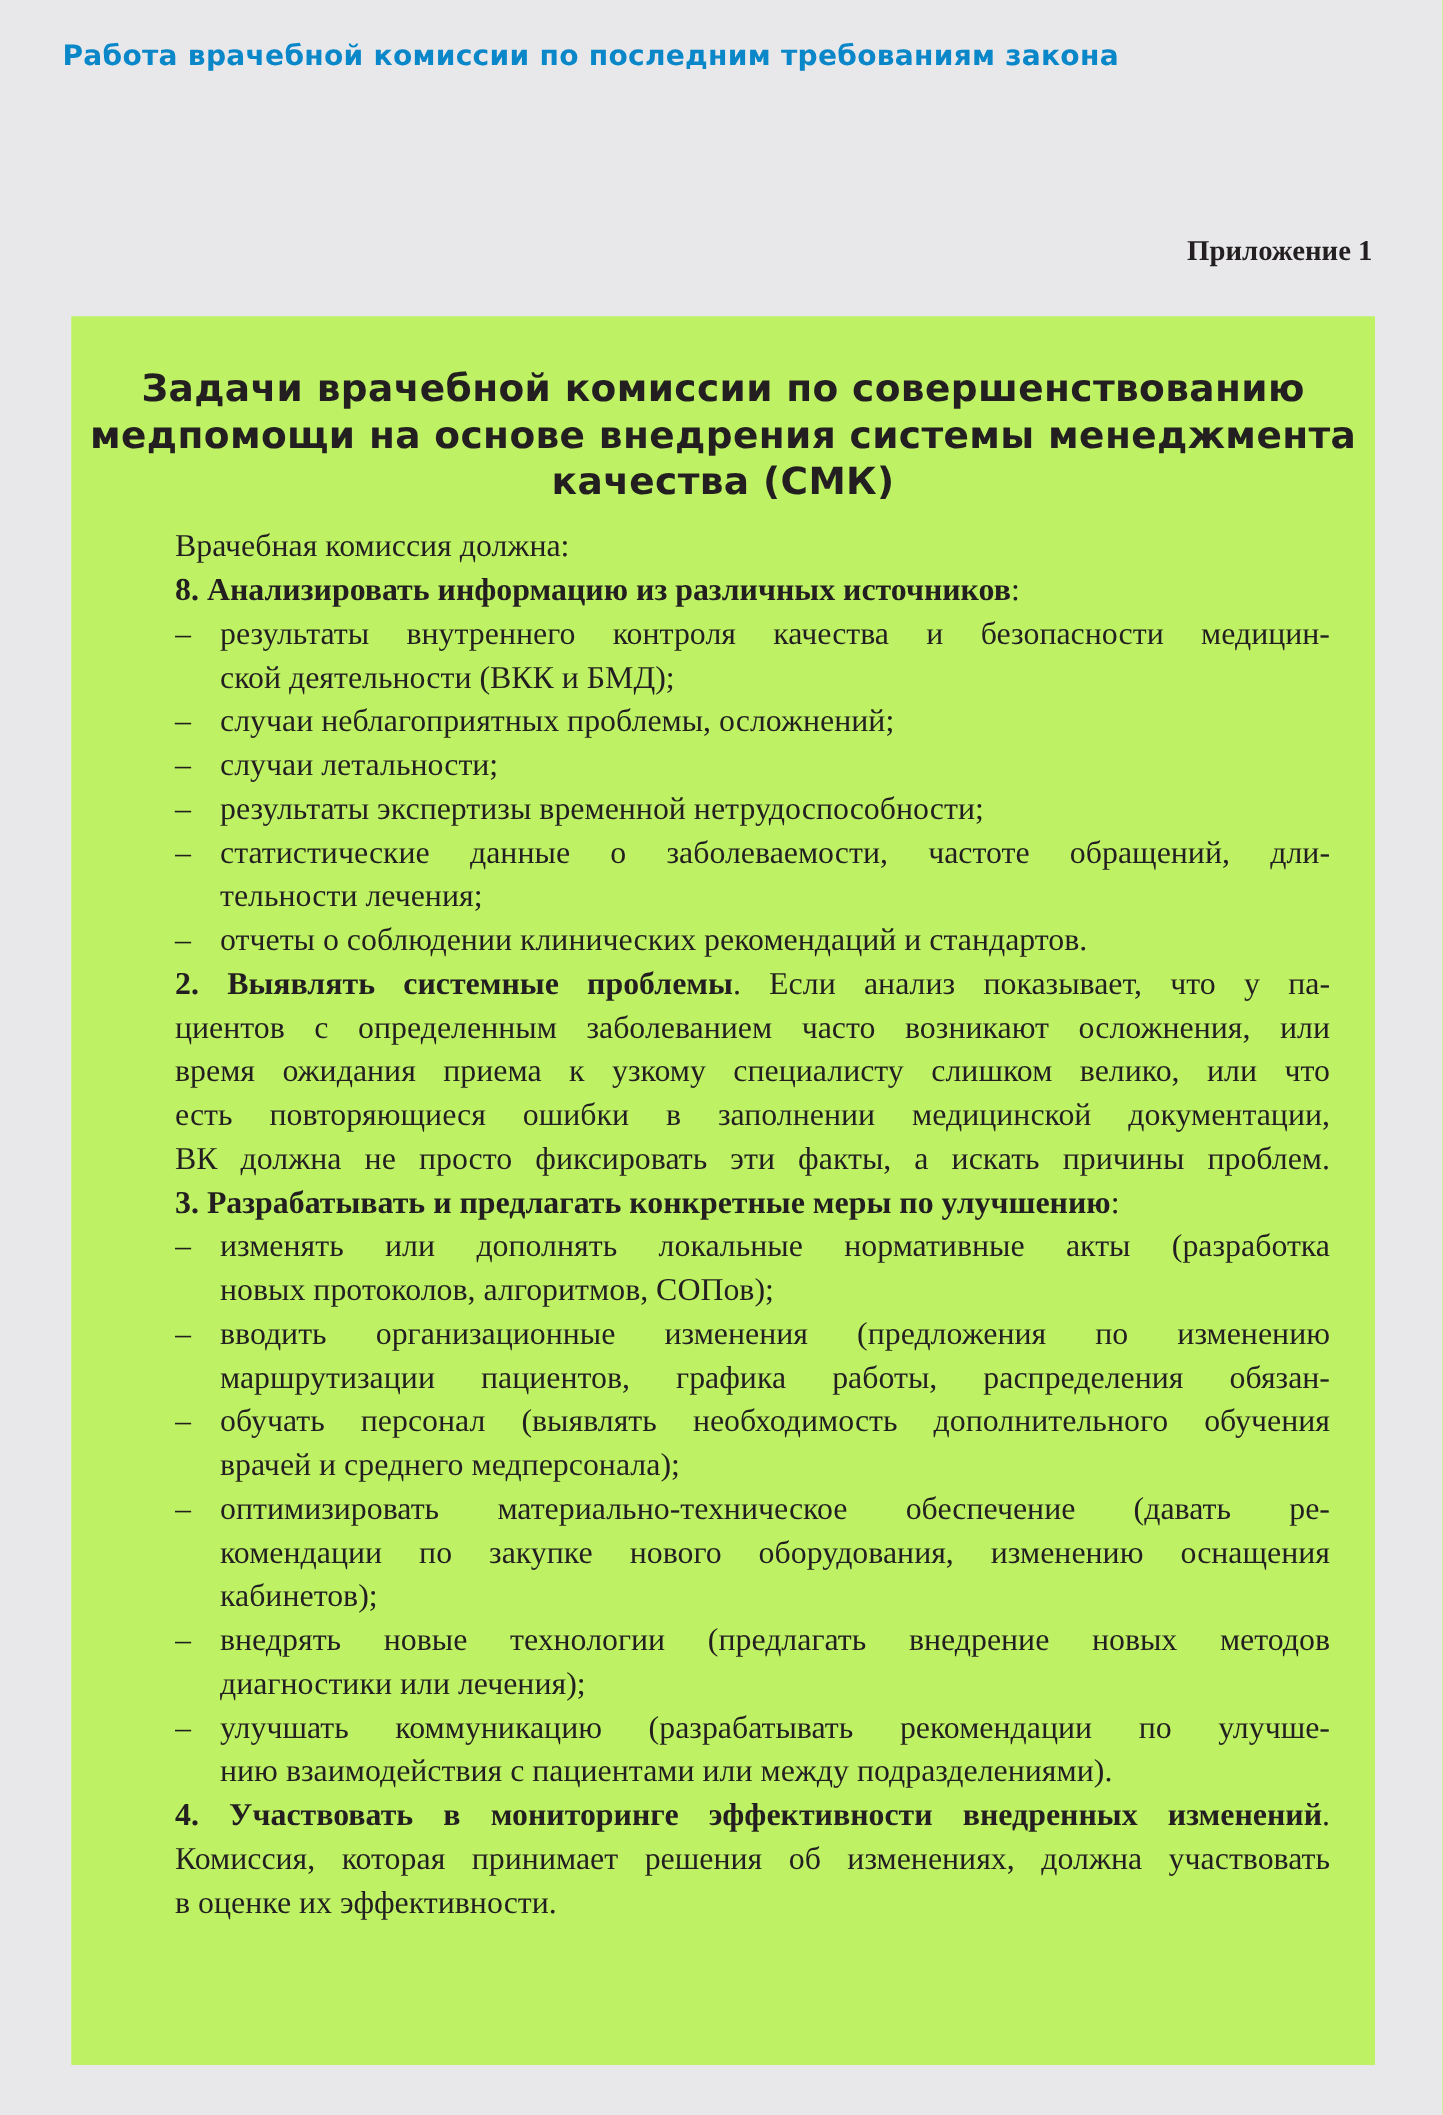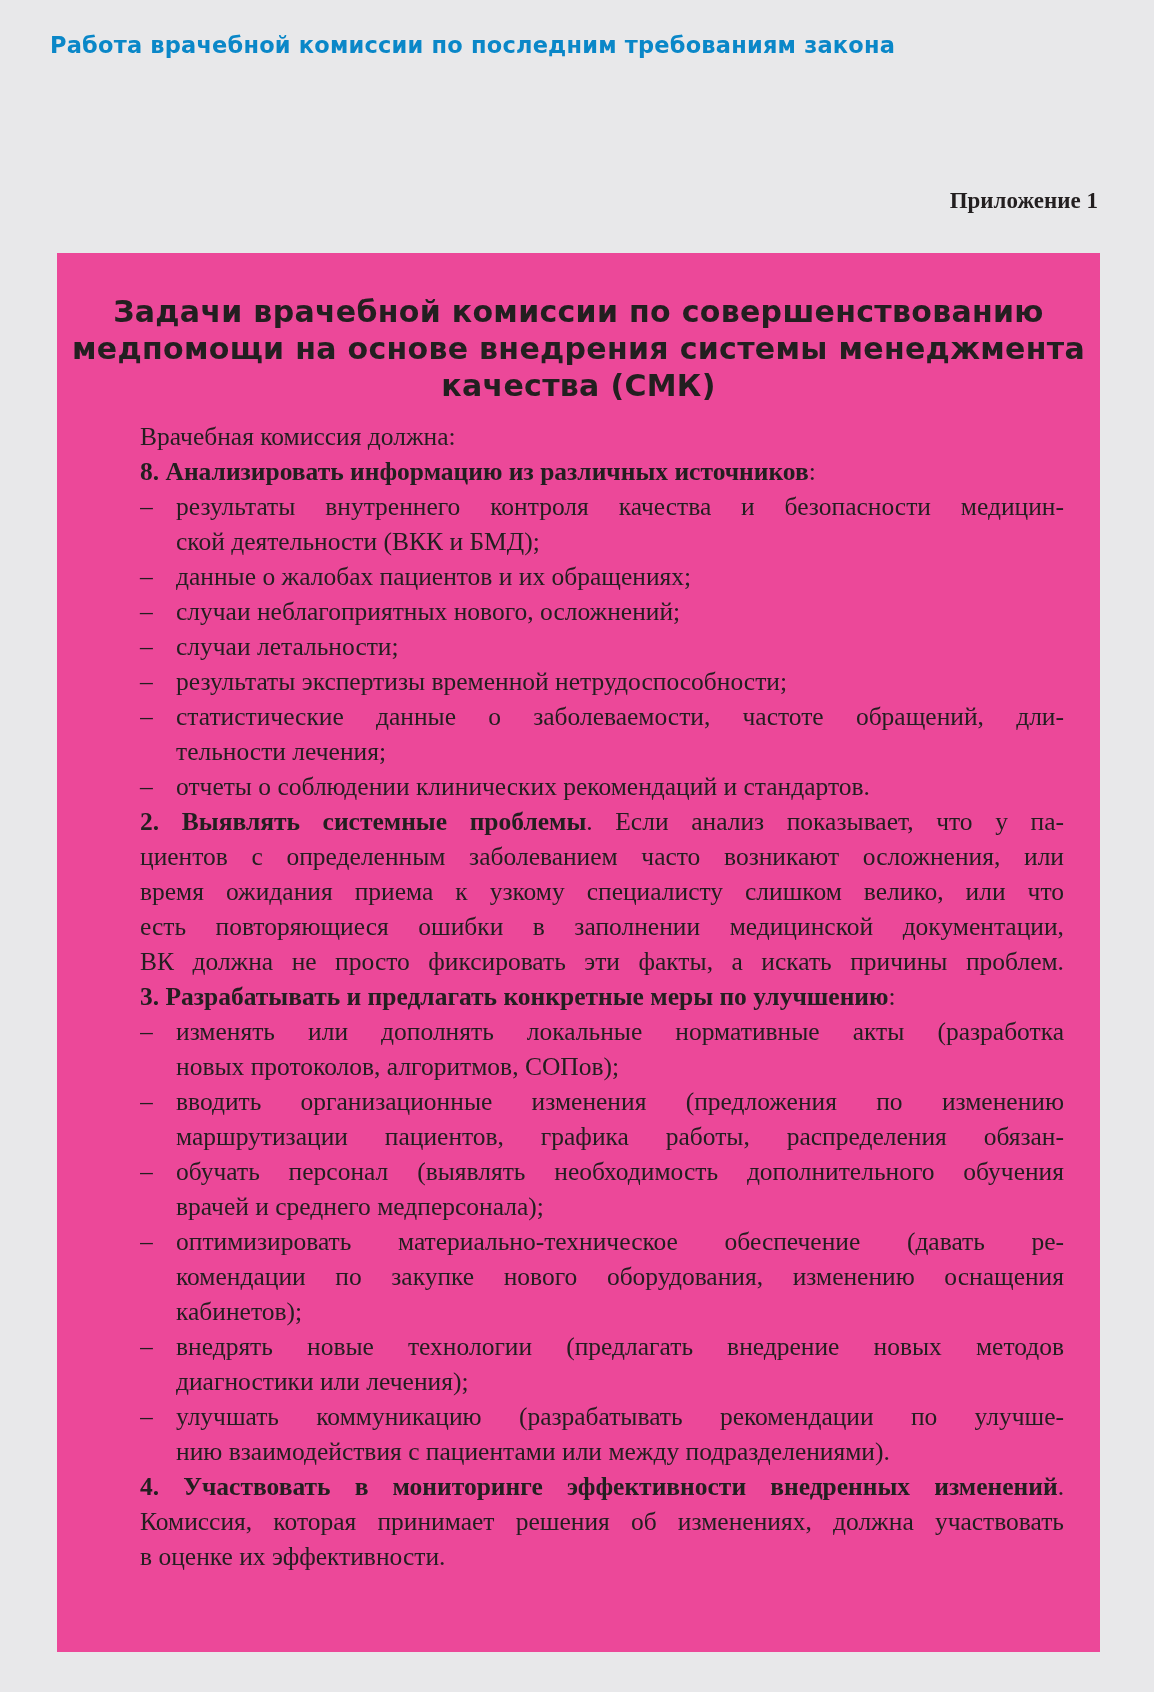--- a/index.html
+++ b/index.html
@@ -35,21 +35,21 @@
       font-size: 23px;
       color: #231f20;
       white-space: nowrap;
     }
     .card {
       position: absolute;
       left: 57px;
       top: 253px;
       width: 1043px;
       height: 1399px;
-      background: #ec4899;
+      background: #bef264;
     }
     .card-title {
       position: absolute;
       left: 0;
       top: 40px;
       width: 1043px;
       text-align: center;
       font-family: "DejaVu Sans", "Liberation Sans", sans-serif;
       font-weight: bold;
       font-size: 30px;
@@ -101,22 +101,21 @@
   </div>
 
   <div class="body">
 
     <span class="line">Врачебная комиссия должна:</span>
 
     <span class="line"><b>8. Анализировать информацию из различных источников</b><span>:</span></span>
 
     <span class="line just"><span class="dash">–</span><span>результаты внутреннего контроля качества и безопасности медицин-</span></span>
     <span class="line indent">ской деятельности (ВКК и БМД);</span>
-    <span class="line"><span class="dash">–</span><span>данные о жалобах пациентов и их обращениях;</span></span>
-    <span class="line"><span class="dash">–</span><span>случаи неблагоприятных нового, осложнений;</span></span>
+    <span class="line"><span class="dash">–</span><span>случаи неблагоприятных проблемы, осложнений;</span></span>
     <span class="line"><span class="dash">–</span><span>случаи летальности;</span></span>
     <span class="line"><span class="dash">–</span><span>результаты экспертизы временной нетрудоспособности;</span></span>
     <span class="line just"><span class="dash">–</span><span>статистические данные о заболеваемости, частоте обращений, дли-</span></span>
     <span class="line indent">тельности лечения;</span>
     <span class="line"><span class="dash">–</span><span>отчеты о соблюдении клинических рекомендаций и стандартов.</span></span>
 
     <span class="line just"><b>2. Выявлять системные проблемы</b><span>.</span><span> Если анализ показывает, что у па-</span></span>
     <span class="line just">циентов с определенным заболеванием часто возникают осложнения, или</span>
     <span class="line just">время ожидания приема к узкому специалисту слишком велико, или что</span>
     <span class="line just">есть повторяющиеся ошибки в заполнении медицинской документации,</span>

